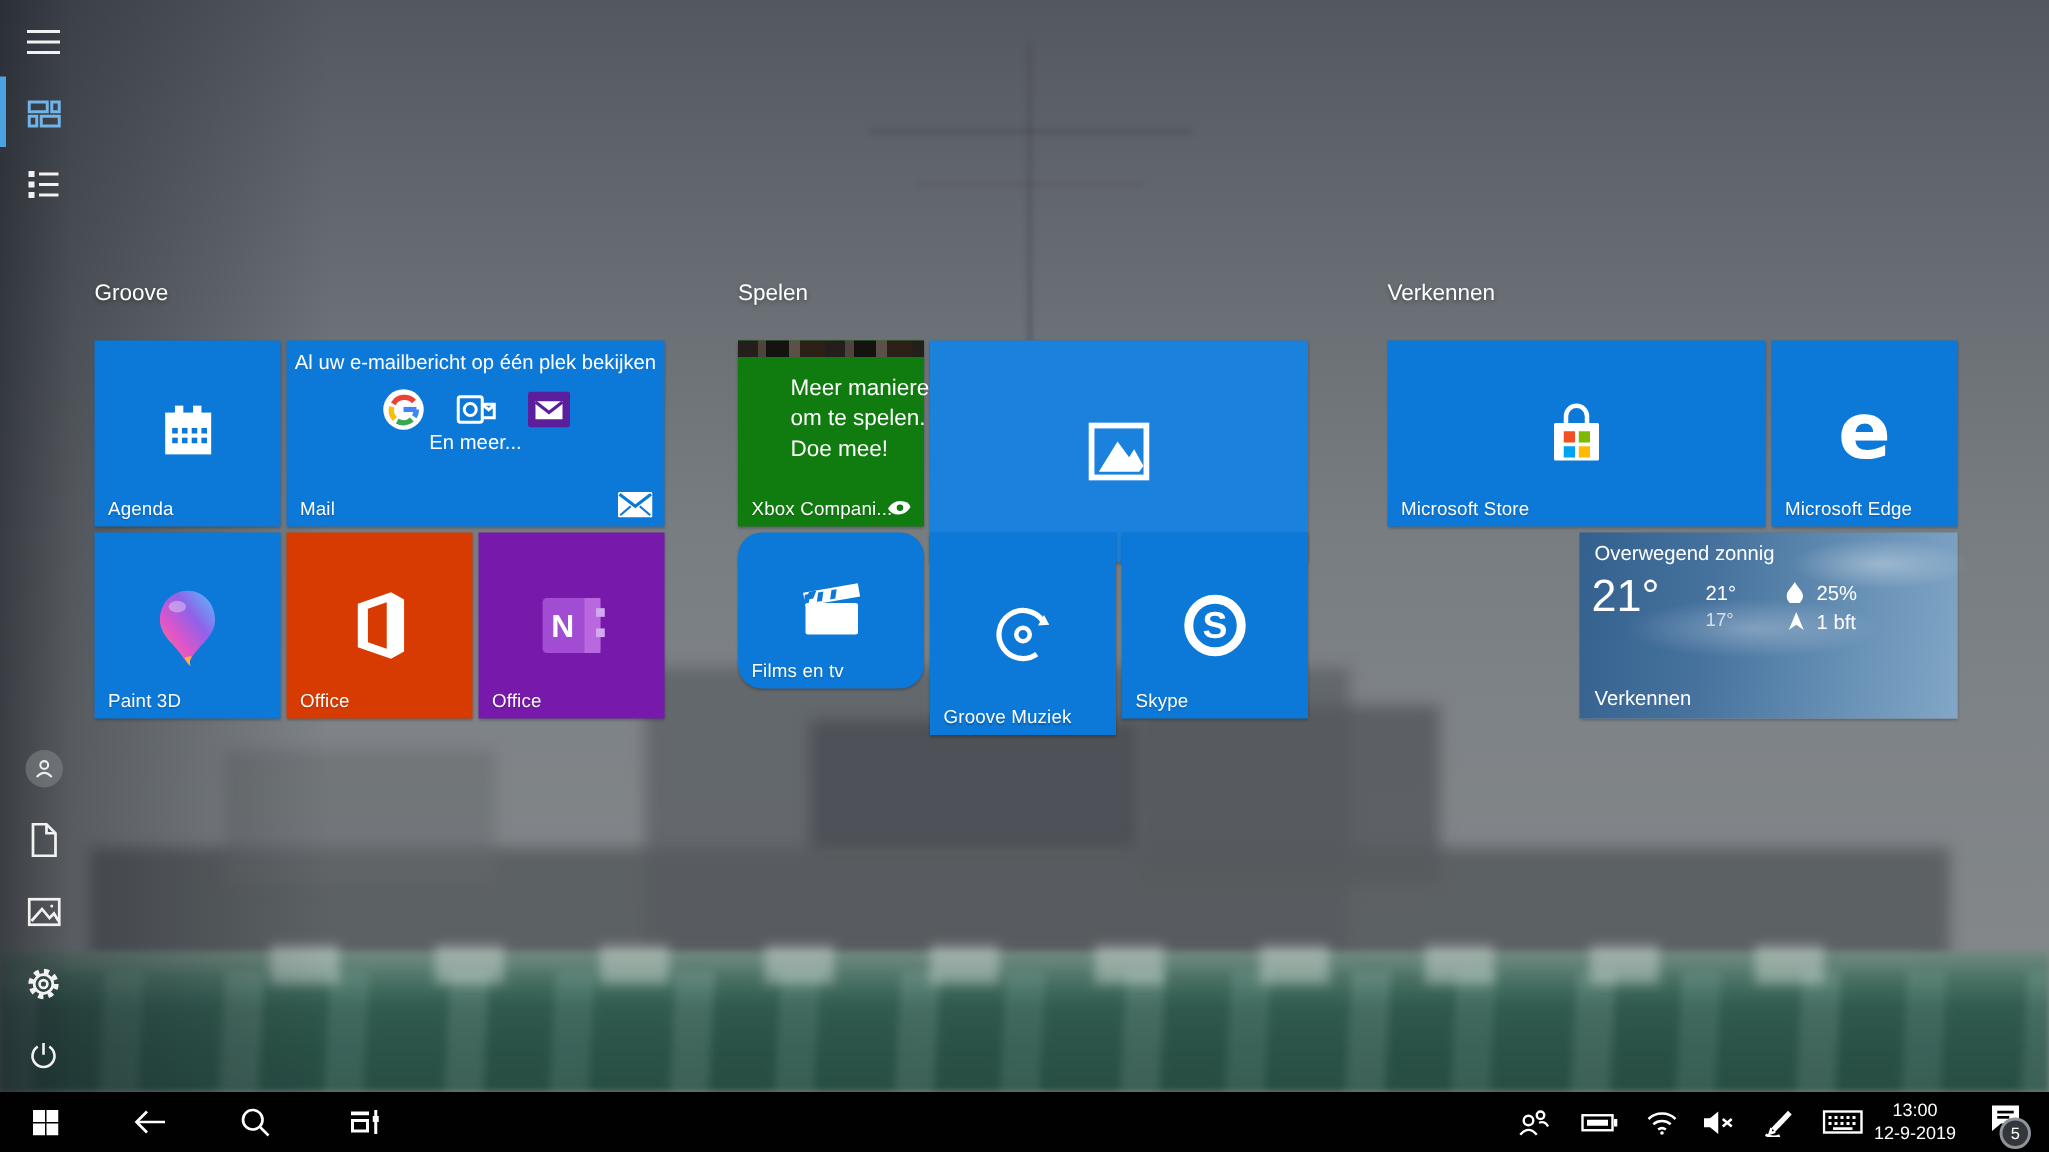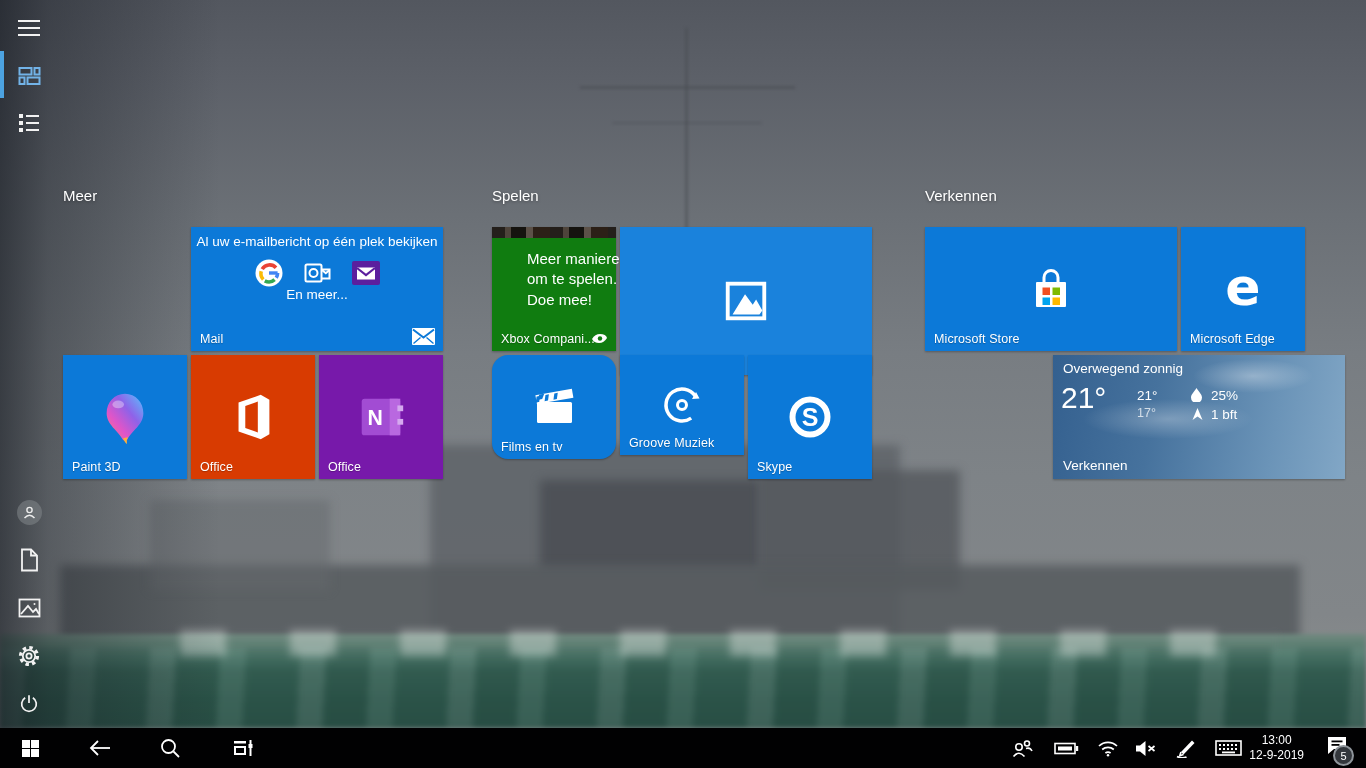--- a/index.html
+++ b/index.html
@@ -154,22 +154,42 @@
   </div>
   <div class="sb-btn" style="top:680px;">
     <span>
       <svg width="22" height="22" viewBox="0 0 24 24" fill="none" stroke="#f2f2f2" stroke-width="1.9">
         <path d="M12 2.5 V11"></path>
           <path d="M7.8 5.2 a8 8 0 1 0 8.4 0"></path>
       </svg>
     </span>
   </div>
 
-  <div class="gtitle" style="left:63px;top:187px;">Meer</div>
-
+  <div class="gtitle" style="left:63px;top:187px;">Groove</div>
+
+  <div class="tile t-blue" style="left:63px;top:227px;width:124px;height:124px;">
+    <div class="t-center">
+      <svg width="52" height="52" viewBox="0 0 56 56">
+        <rect x="19" y="8" width="6" height="9" fill="#fff"></rect>
+          <rect x="32" y="8" width="6" height="9" fill="#fff"></rect>
+        <rect x="12" y="13" width="33" height="30" fill="#fff"></rect>
+        <g fill="#0c79d8">
+          <rect x="17" y="24" width="4" height="4"></rect>
+            <rect x="24" y="24" width="4" height="4"></rect>
+            <rect x="31" y="24" width="4" height="4"></rect>
+            <rect x="38" y="24" width="4" height="4"></rect>
+          <rect x="17" y="31" width="4" height="4"></rect>
+            <rect x="24" y="31" width="4" height="4"></rect>
+            <rect x="31" y="31" width="4" height="4"></rect>
+            <rect x="38" y="31" width="4" height="4"></rect>
+        </g>
+      </svg>
+    </div>
+    <span class="label">Agenda</span>
+  </div>
 
   <div class="tile t-blue" style="left:191px;top:227px;width:252px;height:124px;">
     <div class="mail-head">Al uw e-mailbericht op één plek bekijken</div>
     <div class="mail-icons">
       <span>
         <svg width="28" height="28" viewBox="0 0 28 28">
           <circle cx="14" cy="14" r="13.5" fill="#fff"></circle>
           <g fill="none" stroke-width="3.6">
             <path d="M21 8.7 A8.6 8.6 0 0 0 7.2 10.2" stroke="#EA4335"></path>
             <path d="M6.2 12.2 A8.6 8.6 0 0 0 8.3 20.4" stroke="#FBBC05"></path>
@@ -285,21 +305,21 @@
             <rect x="22" y="12.5" width="3.5" height="6" transform="skewX(-18)"></rect>
             <rect x="31" y="12.5" width="3.5" height="6" transform="skewX(-18)"></rect>
           </g>
         </g>
         <rect x="9" y="21" width="35" height="21" rx="1.5" fill="#fff"></rect>
       </svg>
     </div>
     <span class="label">Films en tv</span>
   </div>
 
-  <div class="tile t-blue" style="left:620px;top:355px;width:124px;height:100px;text-decoration:underline;">
+  <div class="tile t-blue" style="left:620px;top:355px;width:124px;height:135px;text-decoration:underline;">
     <div class="t-center">
       <svg width="52" height="52" viewBox="0 0 52 52" fill="none" stroke="#fff">
         <circle cx="26" cy="26" r="16" stroke-width="3.5" stroke-dasharray="76 25" transform="rotate(55 26 26)"></circle>
         <circle cx="26" cy="26" r="4.5" stroke-width="3"></circle>
         <path d="M40 13 l3.5 6.5 -7.5 0.5 Z" fill="#fff" stroke="none"></path>
       </svg>
     </div>
     <span class="label">Groove Muziek</span>
   </div>
 
@@ -332,21 +352,21 @@
   <div class="tile t-blue" style="left:1181px;top:227px;width:124px;height:124px;">
     <div class="t-center">
       <svg width="60" height="60" viewBox="0 0 60 60">
         <text x="30" y="46" font-size="52" font-family="DejaVu Sans, sans-serif" font-weight="bold" fill="#fff" text-anchor="middle">e</text>
       </svg>
     </div>
     <span class="label">Microsoft Edge</span>
   </div>
 
 
-  <div class="tile t-weather" style="left:1053px;top:355px;width:292px;height:124px;">
+  <div class="tile t-weather" style="left:1053px;top:355px;width:252px;height:124px;">
     <div class="cloud1"></div>
     <div class="cloud2"></div>
     <div class="cond">Overwegend zonnig</div>
     <div class="temp">21°</div>
     <div class="hi">21°</div>
     <div class="lo">17°</div>
     <span class="drop">
       <svg width="11" height="14" viewBox="0 0 11 14">
           <path d="M5.5 0 C8 4 11 6.5 11 9.5 A5.5 5.5 0 0 1 0 9.5 C0 6.5 3 4 5.5 0 Z" fill="#fff"></path>
         </svg>

